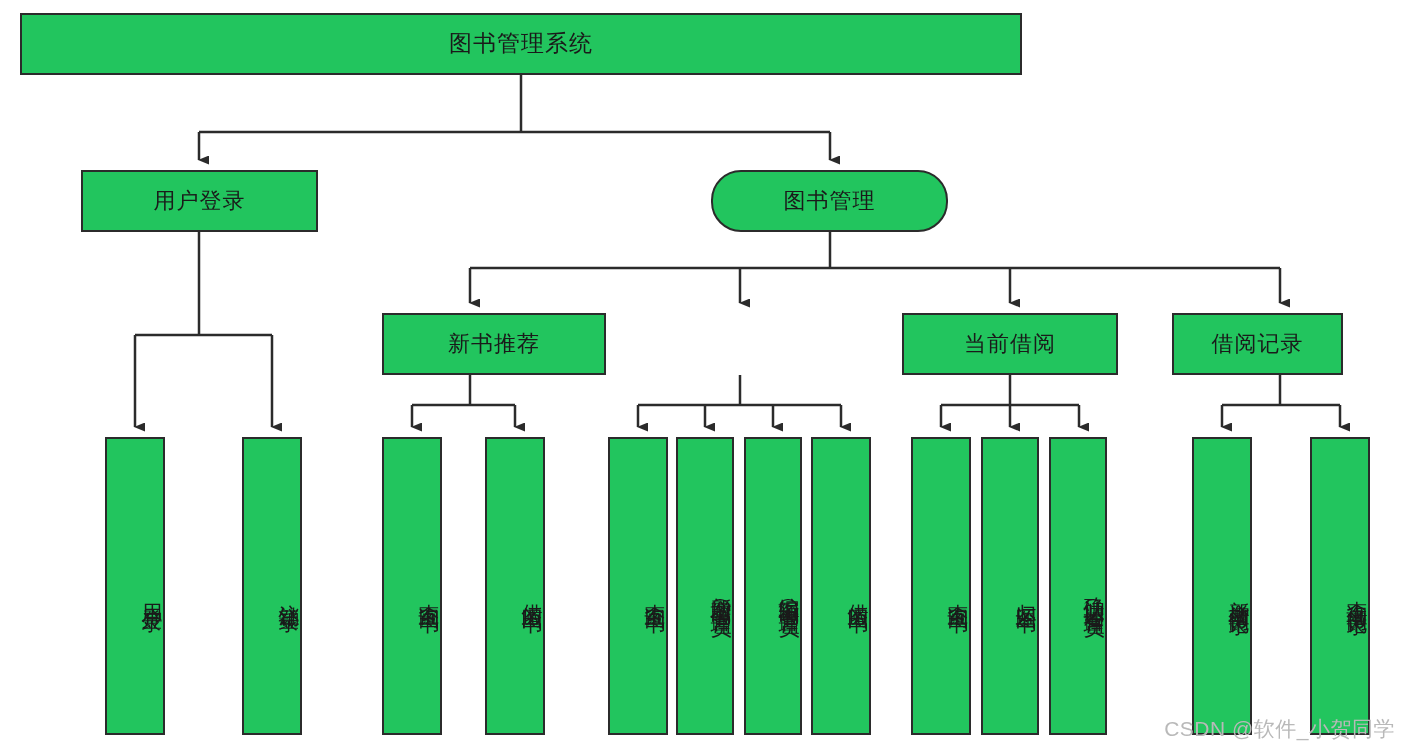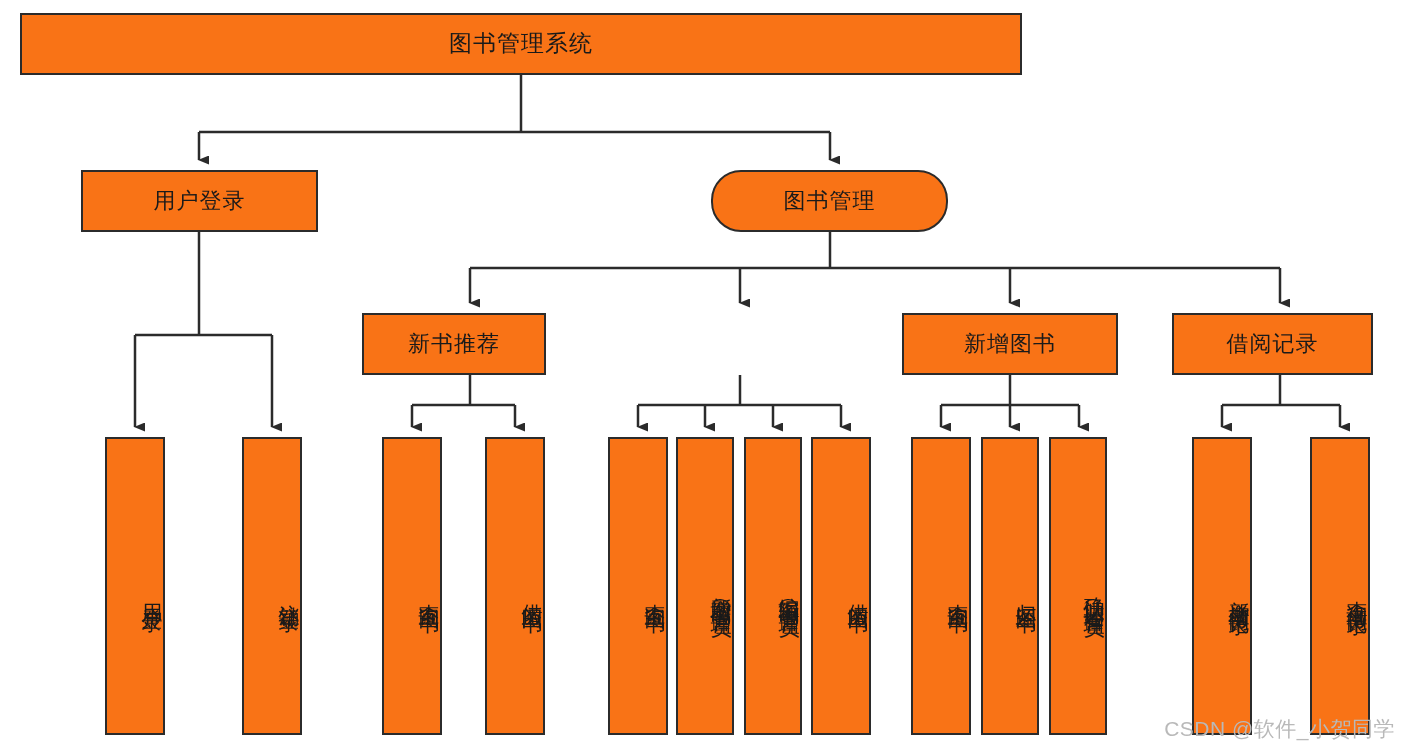--- a/index.html
+++ b/index.html
@@ -8,21 +8,21 @@
     background:#ffffff;
     font-family:"Liberation Sans","DejaVu Sans",sans-serif;
     overflow:hidden;
     position:relative;
   }
   #diagram{position:absolute;left:0;top:0;width:1405px;height:747px;}
   .node{
     position:absolute;
     box-sizing:border-box;
     border:2px solid #2b2b2b;
-    background:#f97316;
+    background:#22c55e;
     display:flex;
     align-items:center;
     justify-content:center;
     color:#1a1a1a;
     z-index:3;
   }
   .node.horiz{
     font-size:22px;
     letter-spacing:1px;
     line-height:1.1;
@@ -115,27 +115,27 @@
     <span>图书管理系统</span>
   </div>
 
   <div class="node horiz" style="left:81px;top:170px;width:237px;height:62px;">
     <span>用户登录</span>
   </div>
   <div class="node horiz" style="left:711px;top:170px;width:237px;height:62px;border-radius:30px;">
     <span>图书管理</span>
   </div>
 
-  <div class="node horiz" style="left:362px;top:313px;width:184px;height:62px;">
+  <div class="node horiz" style="left:382px;top:313px;width:224px;height:62px;">
     <span>新书推荐</span>
   </div>
   <div class="node horiz" style="left:902px;top:313px;width:216px;height:62px;">
-    <span>新增图书</span>
+    <span>当前借阅</span>
   </div>
-  <div class="node horiz" style="left:1172px;top:313px;width:201px;height:62px;align-items:center;">
+  <div class="node horiz" style="left:1172px;top:313px;width:171px;height:62px;align-items:center;">
     <span>借阅记录</span>
   </div>
 
   <div class="node leaf" style="left:105px;top:437px;width:60px;height:298px;">
     <span class="leaf-label">用户登录</span>
   </div>
   <div class="node leaf" style="left:242px;top:437px;width:60px;height:298px;">
     <span class="leaf-label">注销登录</span>
   </div>
 

